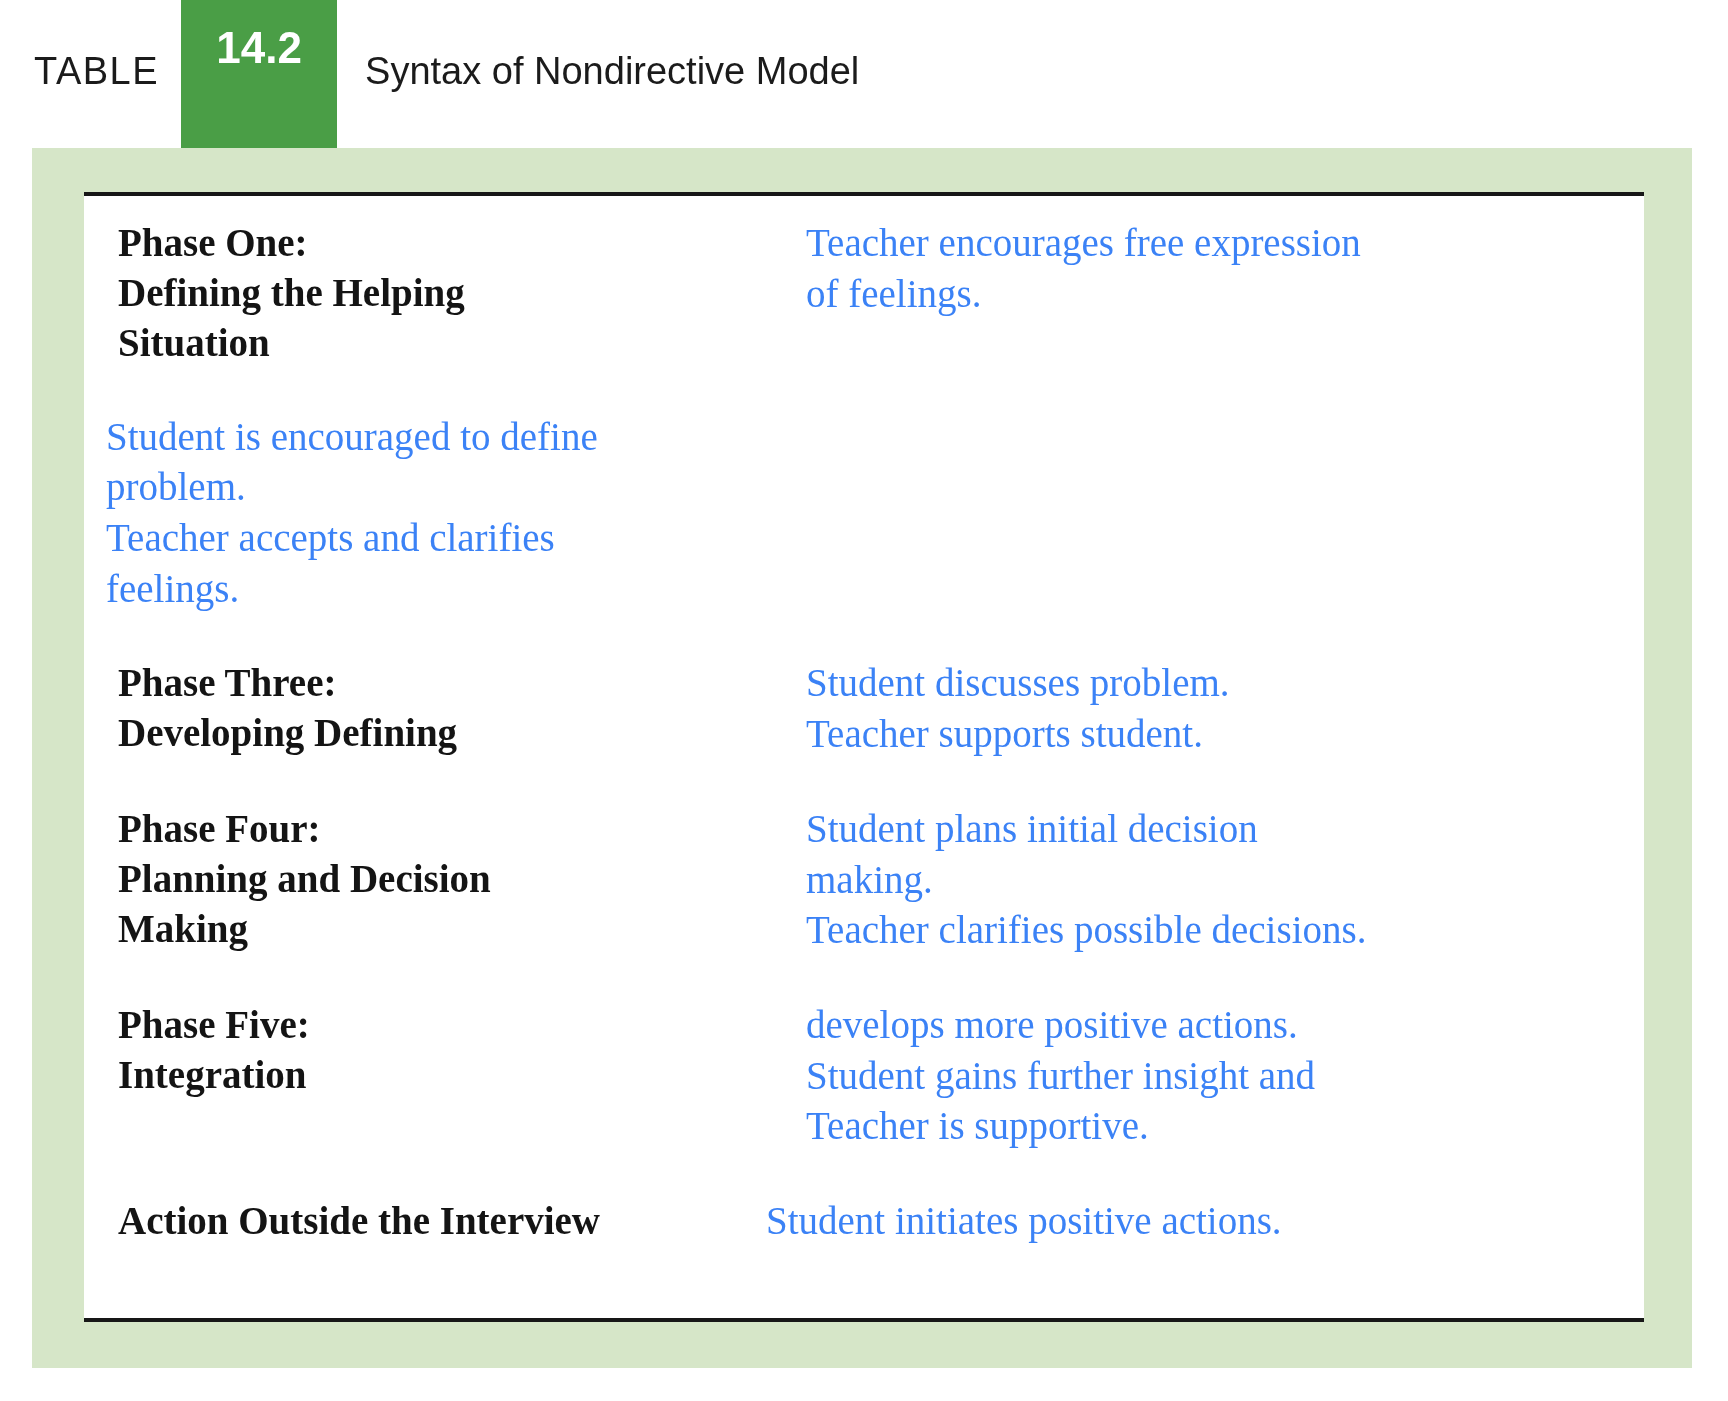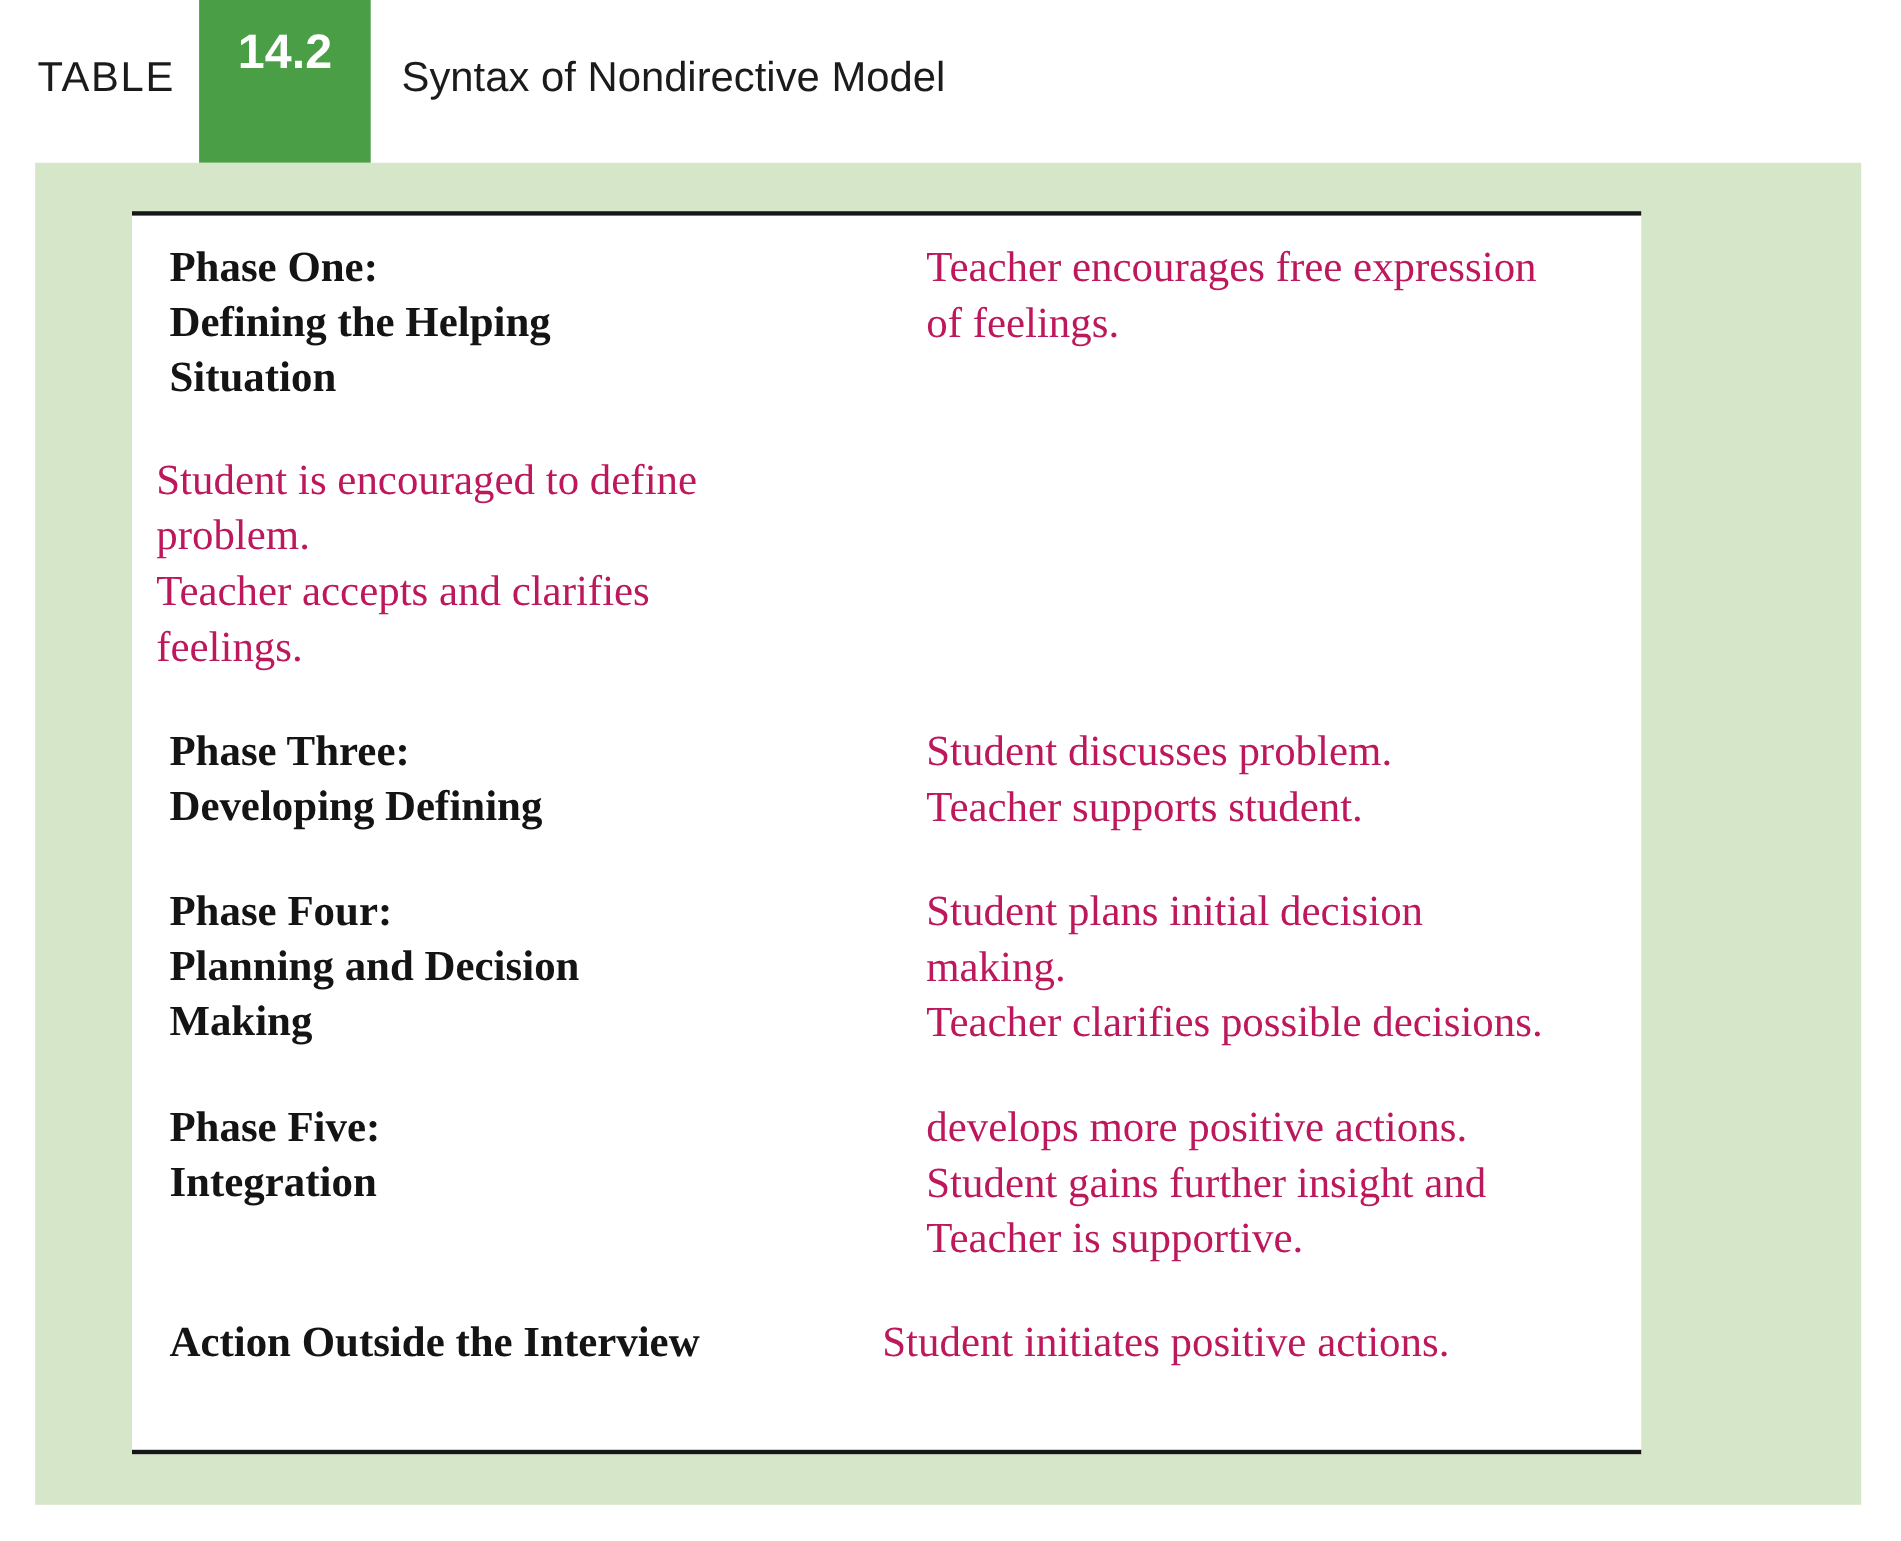--- a/index.html
+++ b/index.html
@@ -69,28 +69,27 @@
     top: 148px;
     width: 1660px;
     height: 1220px;
     background: #d6e6c8;
     box-sizing: border-box;
   }
   .inner {
     position: absolute;
     left: 52px;
     top: 44px;
-    width: 1372px;
+    width: 1560px;
     height: 1130px;
     background: #ffffff;
     box-sizing: border-box;
     border-top: 4px solid #171717;
     border-bottom: 4px solid #171717;
     padding: 0;
-    margin-left: 36px;
   }
   .rows {
     padding: 22px 0 0 0;
     font-family: "Liberation Serif", serif;
   }
   .row {
     display: flex;
     align-items: flex-start;
     margin-bottom: 44px;
     padding-left: 22px;
@@ -105,21 +104,21 @@
     font-size: 39px;
     line-height: 1.28;
     color: #141414;
     box-sizing: border-box;
     padding-left: 12px;
   }
   .desc-col {
     flex: 1 1 auto;
     font-size: 39px;
     line-height: 1.3;
-    color: #be185d;
+    color: #3b82f6;
   }
   .desc-col .line {
     display: block;
     white-space: nowrap;
   }
   .phase-col .line {
     display: block;
   }
   .row.last .phase-col {
     width: 660px;

